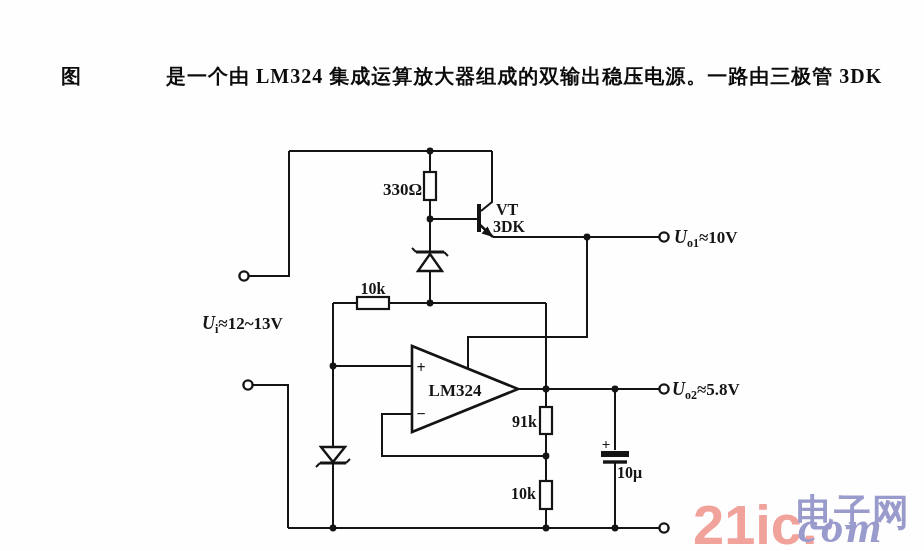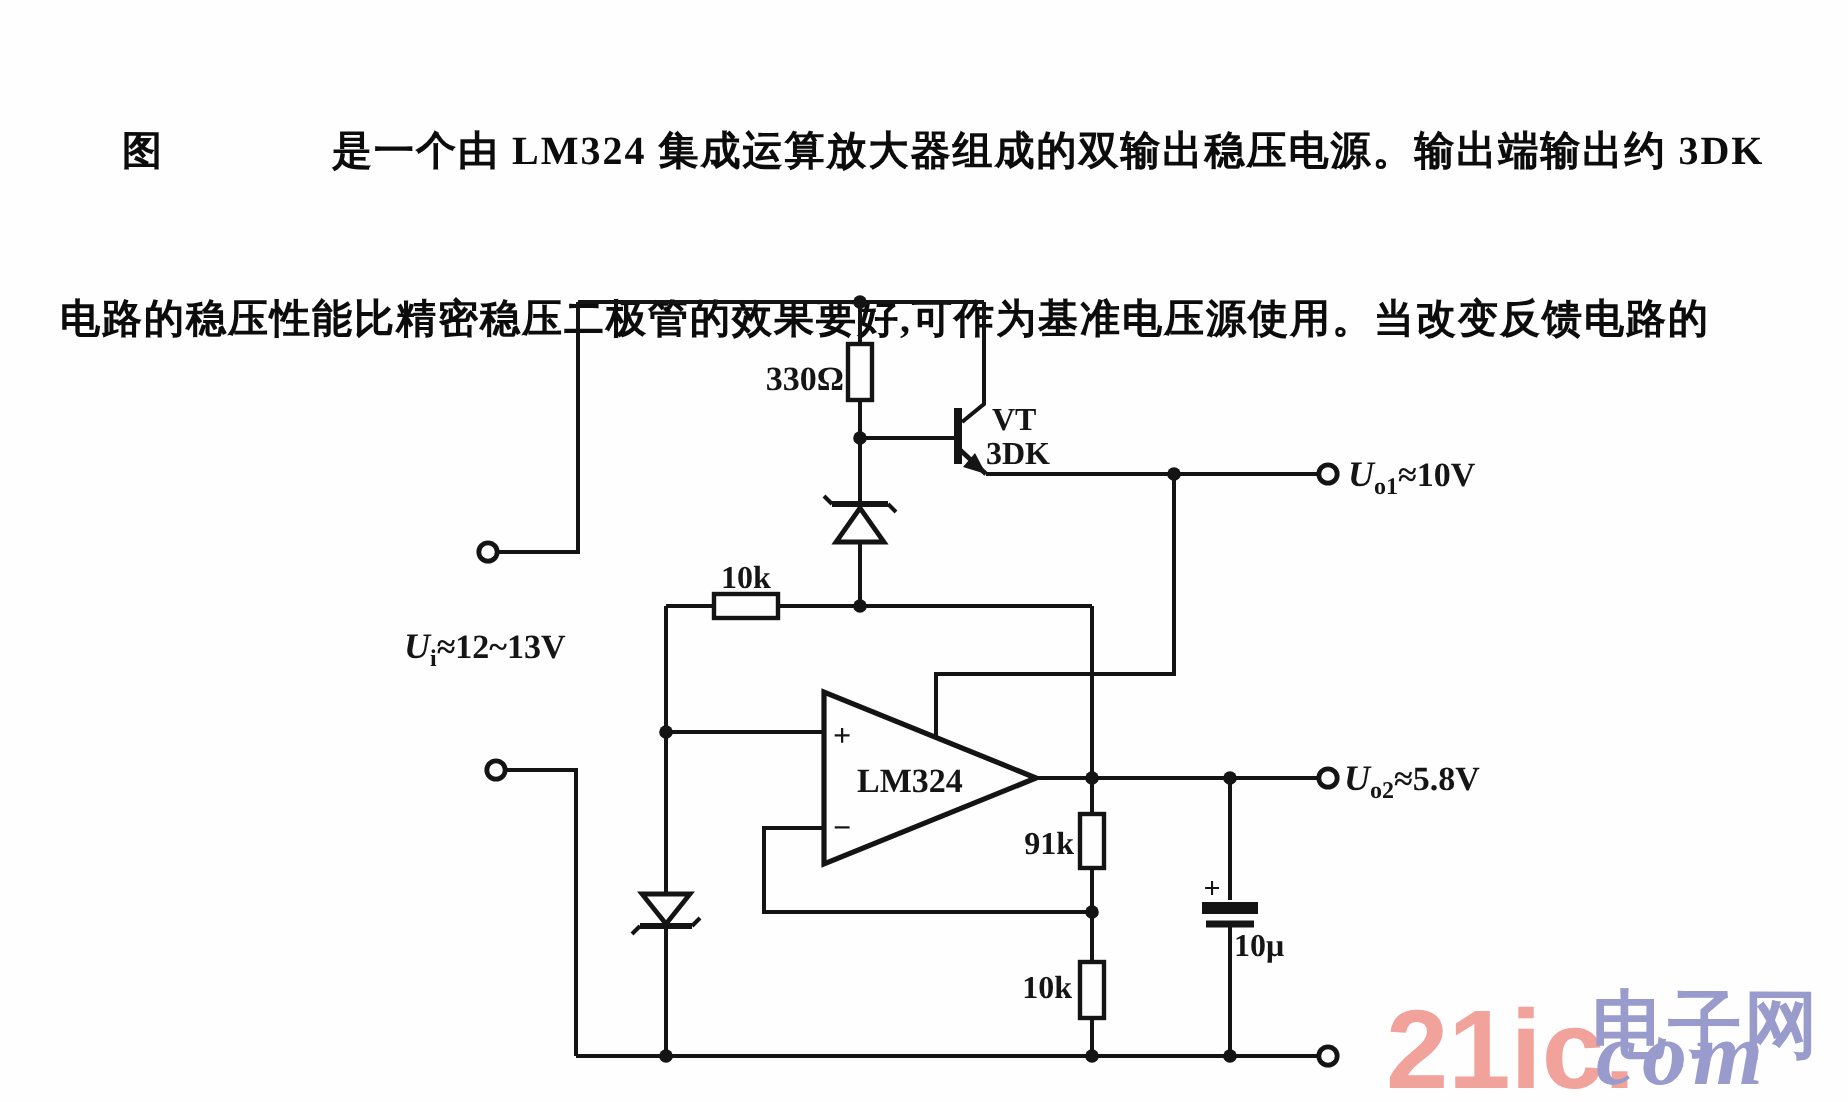--- a/index.html
+++ b/index.html
@@ -23,22 +23,21 @@
           letter-spacing:3px;color:#9a9bcd;font-family:"Liberation Serif","DejaVu Serif",serif;}
   #wm-cn{left:796px;top:488px;font-size:37px;font-weight:bold;letter-spacing:1px;
          color:#9a9bcd;font-family:Liberation Sans, sans-serif;}
 </style>
 </head>
 <body>
 
 <div id="page">
 
   <div id="para">
-    <div class="tline first">图　　　　是一个由 LM324 集成运算放大器组成的双输出稳压电源。输出端输出约 3DK</div>
-    <div class="tline">电路的稳压性能比精密稳压二极管的效果要好,可作为基准电压源使用。当改变反馈电路的</div>
+    <div class="tline first">图　　　　是一个由 LM324 集成运算放大器组成的双输出稳压电源。一路由三极管 3DK</div>
   </div>
 
   <svg id="schematic" width="924" height="551" viewBox="0 0 924 551">
 
     <g stroke="#141414" stroke-width="2" fill="none">
       <path d="M289,151 H492"></path>
       <path d="M249,276 H289 V151"></path>
       <path d="M492,151 V202 L481,211"></path>
       <path d="M430,151 V172"></path>
       <path d="M430,200 V252"></path>

